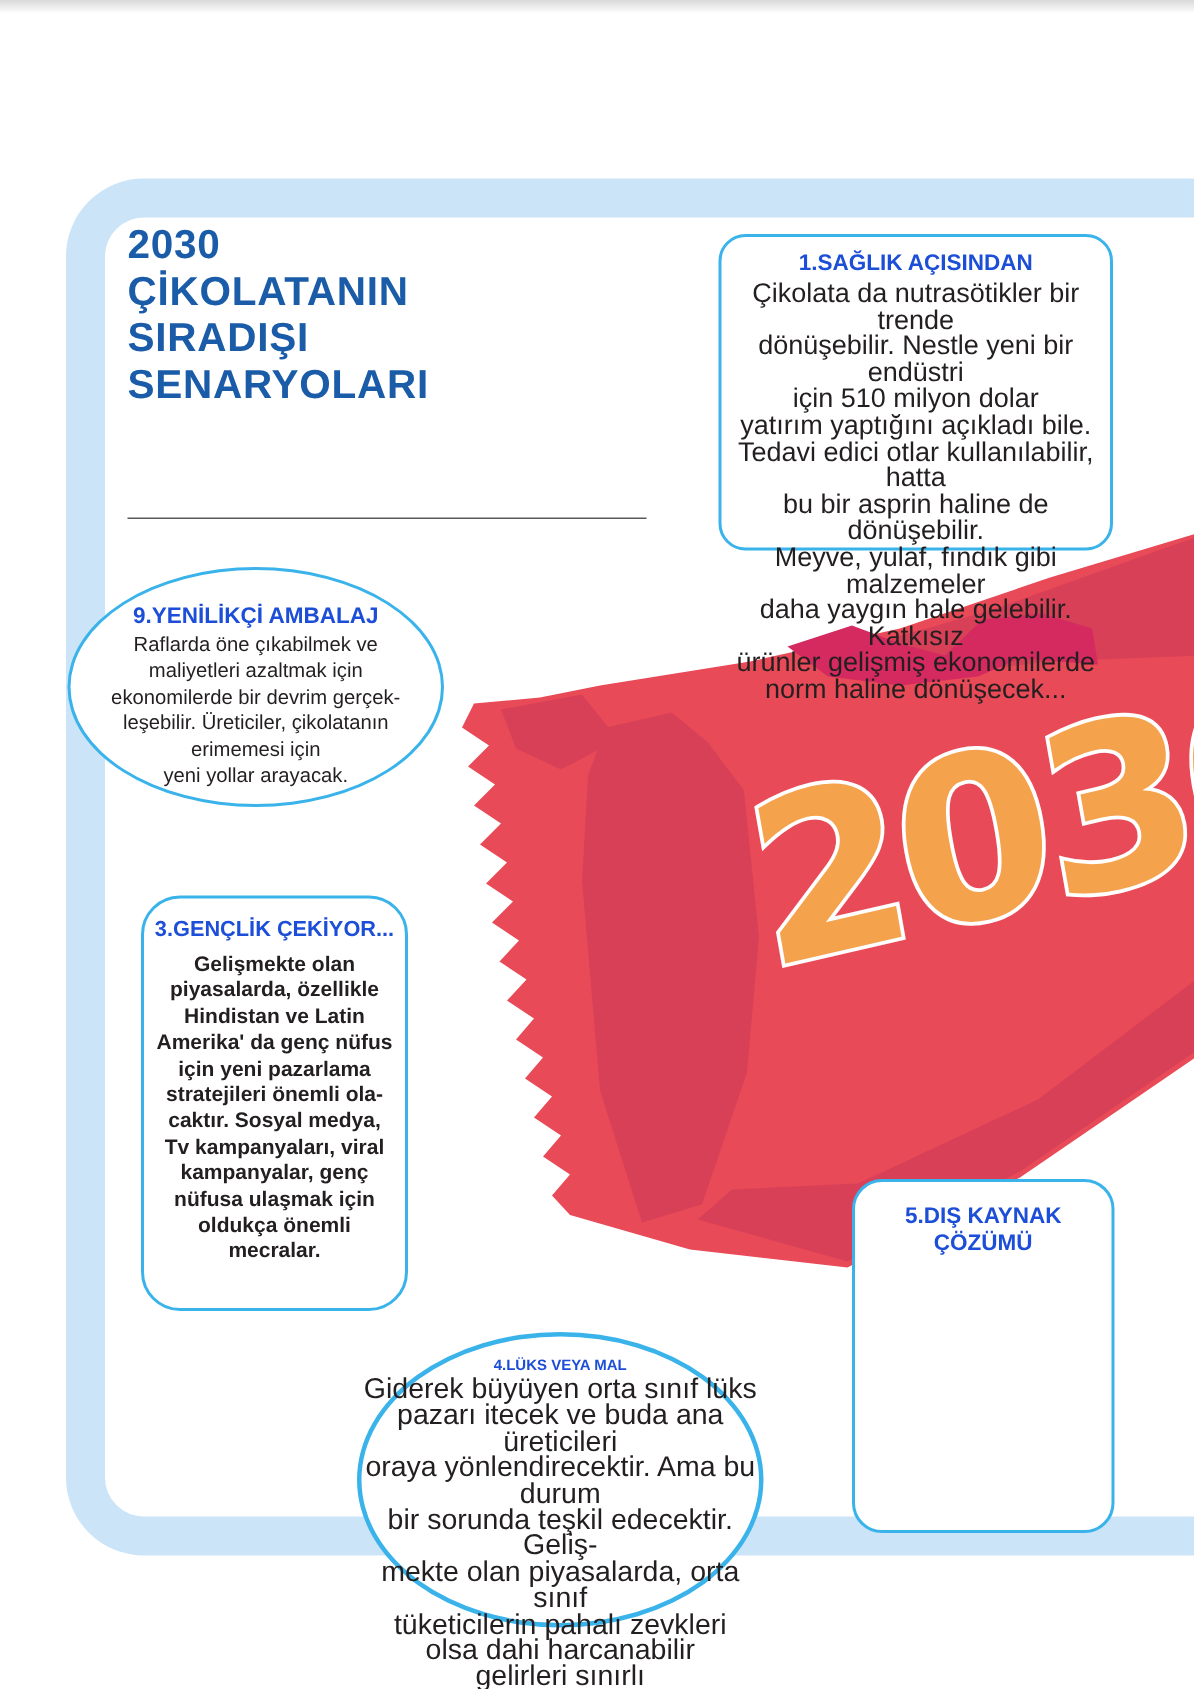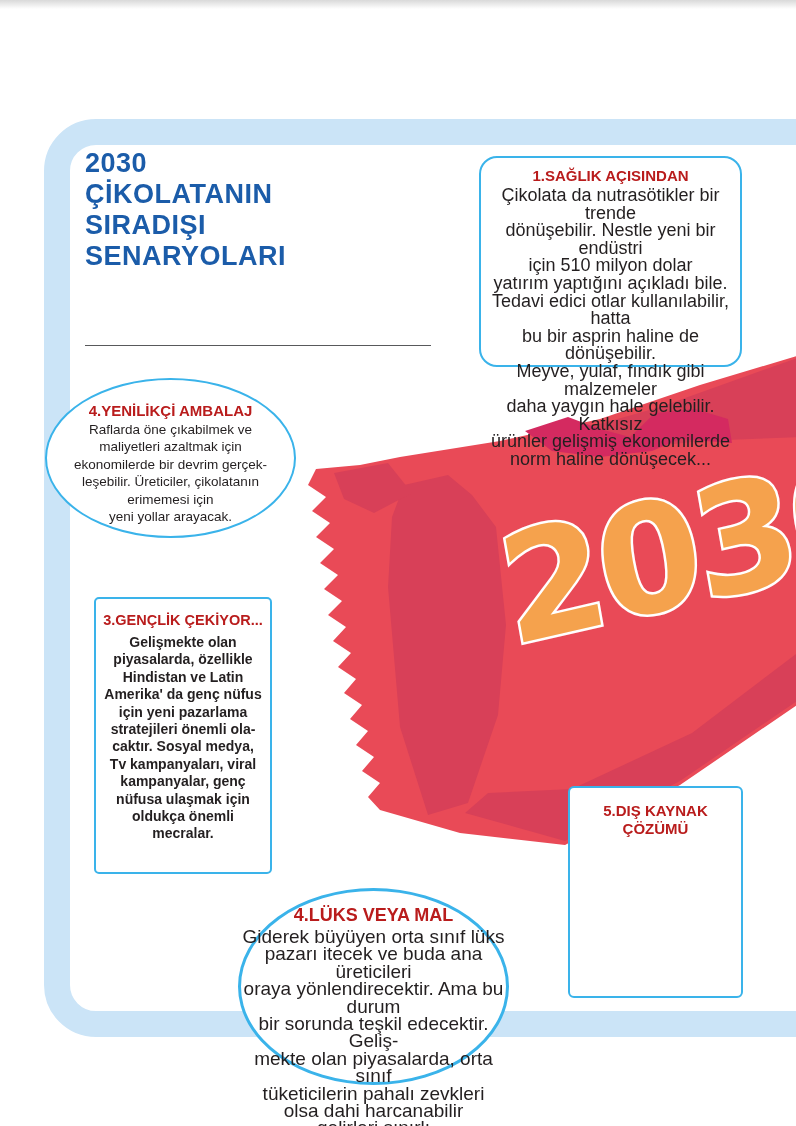--- a/index.html
+++ b/index.html
@@ -30,45 +30,45 @@
   .intro-rule{
     position:absolute;left:85px;top:345px;width:346px;height:0;
     border-top:1.5px solid #58595b;z-index:3;
   }
   
   .callout{
     position:absolute;z-index:3;background:#fff;box-sizing:border-box;
     text-align:center;color:#231f20;
   }
   .callout .hd{
-    color:#b91c1c;font-weight:bold;white-space:pre-line;
+    color:#1d4ed8;font-weight:bold;white-space:pre-line;
   }
   .callout .bd{
     white-space:pre-line;
   }
   .rect{border:2.5px solid #3ab3ea;}
   .oval{border:2.5px solid #3ab3ea;border-radius:50%;}
   
   .c1{left:479px;top:156px;width:263px;height:211px;border-radius:18px;padding-top:9px;}
   .c1 .hd{font-size:15px;margin-bottom:3px;}
   .c1 .bd{font-size:18px;line-height:17.6px;text-align:center;}
   
   .c2{left:45px;top:378px;width:251px;height:160px;padding-top:22px;}
   .c2 .hd{font-size:15px;margin-bottom:2px;}
   .c2 .bd{font-size:13.5px;line-height:17.4px;}
   
-  .c3{left:94px;top:597px;width:178px;height:277px;border-radius:5px;padding-top:13px;}
+  .c3{left:94px;top:597px;width:178px;height:277px;border-radius:26px;padding-top:13px;}
   .c3 .hd{font-size:14.5px;margin-bottom:6px;}
   .c3 .bd{font-size:14px;line-height:17.4px;font-weight:bold;}
   
   .c4{left:238px;top:888px;width:271px;height:197px;padding-top:14px;border-width:3px;}
-  .c4 .hd{font-size:18px;margin-bottom:2px;}
+  .c4 .hd{font-size:10px;margin-bottom:2px;}
   .c4 .bd{font-size:19px;line-height:17.4px;}
   
-  .c5{left:568px;top:786px;width:175px;height:212px;border-radius:6px;padding-top:14px;}
+  .c5{left:568px;top:786px;width:175px;height:236px;border-radius:20px;padding-top:14px;}
   .c5 .hd{font-size:15px;line-height:18px;margin-bottom:4px;}
   .c5 .bd{font-size:14px;line-height:17.4px;}
   
   .bar{
     position:absolute;left:300px;top:345px;width:500px;height:505px;z-index:2;
   }
 </style>
 </head>
 <body>
 
@@ -119,21 +119,21 @@
 yatırım yaptığını açıkladı bile.
 Tedavi edici otlar kullanılabilir, hatta
 bu bir asprin haline de dönüşebilir.
 Meyve, yulaf, fındık gibi malzemeler
 daha yaygın hale gelebilir. Katkısız
 ürünler gelişmiş ekonomilerde
 norm haline dönüşecek...</div>
   </div>
 
   <div class="callout oval c2">
-    <div class="hd">4.YENİLİKÇİ AMBALAJ</div>
+    <div class="hd">9.YENİLİKÇİ AMBALAJ</div>
     <div class="bd">Raflarda öne çıkabilmek ve
 maliyetleri azaltmak için
 ekonomilerde bir devrim gerçek-
 leşebilir. Üreticiler, çikolatanın
 erimemesi için
 yeni yollar arayacak.</div>
   </div>
 
   <div class="callout rect c3">
     <div class="hd">3.GENÇLİK ÇEKİYOR...</div>

